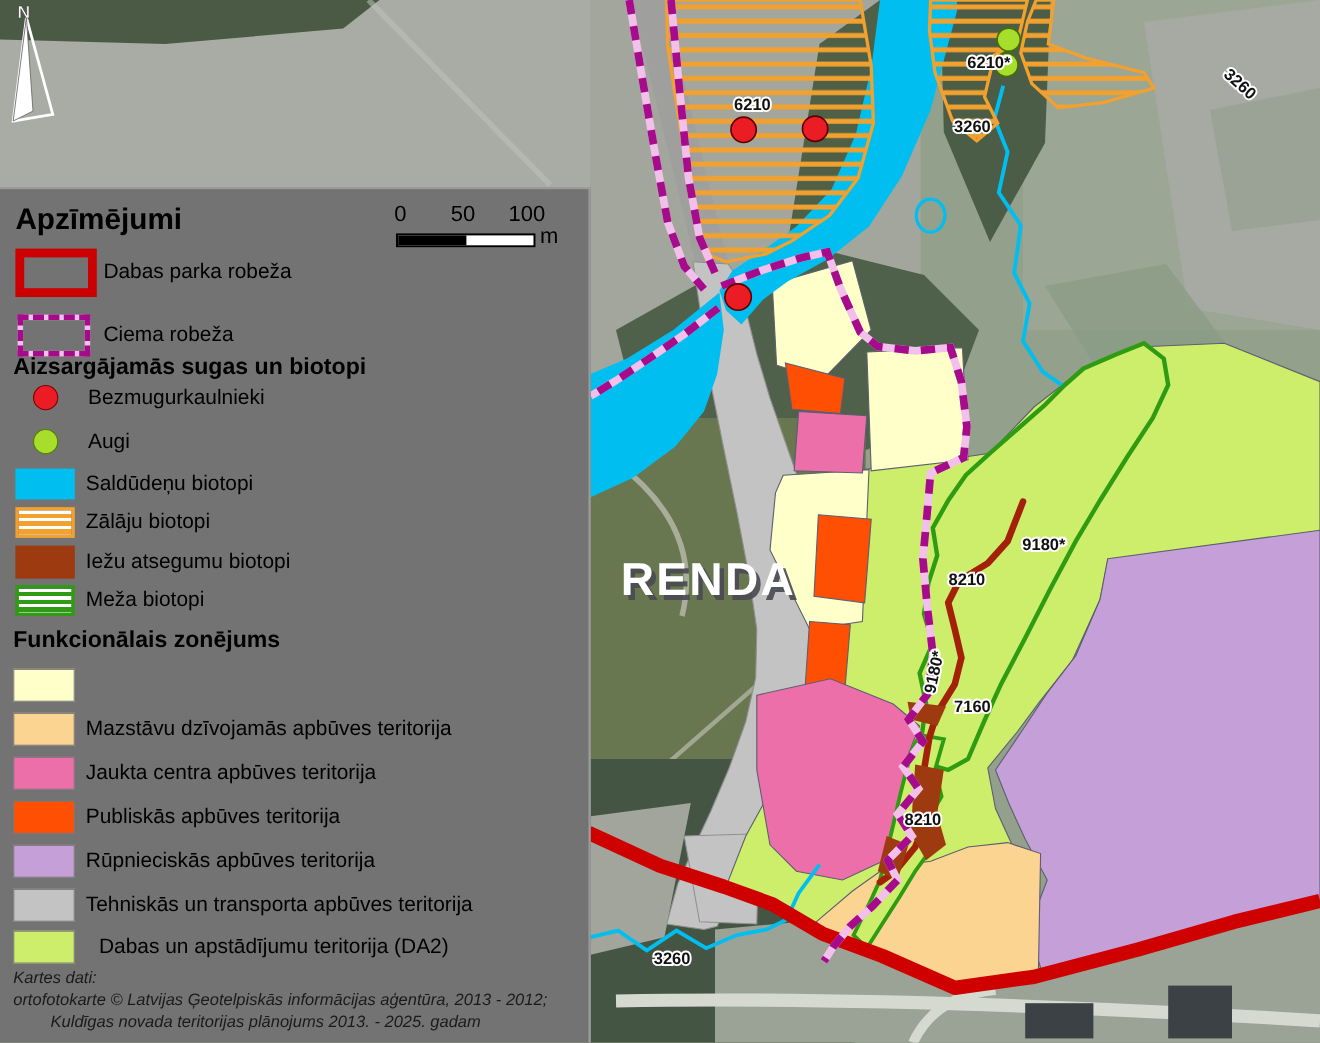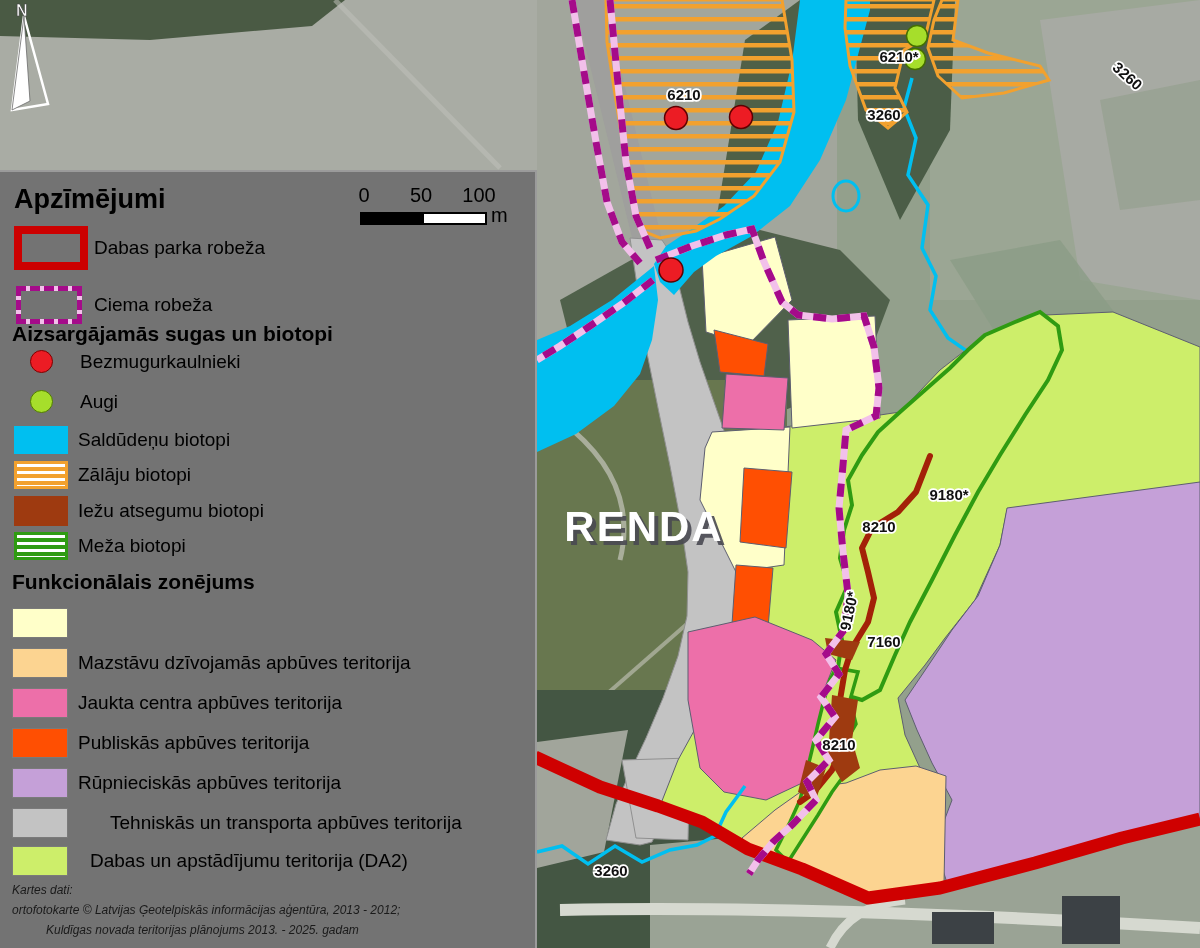--- a/index.html
+++ b/index.html
@@ -29,21 +29,21 @@
   .sw{left:14px;width:54px;height:28px;box-sizing:border-box;}
   .sw-cyan{top:254px;background:#00bff0;}
   .sw-zal{top:289px;border:3px solid #f2a12e;background:repeating-linear-gradient(180deg,#ffffff 0 3px,#f2a12e 3px 7px);}
   .sw-iezu{top:324px;height:30px;background:#9e3a10;}
   .sw-meza{top:360px;border:3px solid #2f9b12;background:repeating-linear-gradient(180deg,#ffffff 0 3px,#2f9b12 3px 7px);}
   .zsw{left:12px;width:56px;height:30px;border:1px solid #7a7a7a;box-sizing:border-box;}
   .z0{top:436px;background:#ffffc9;} .z1{top:476px;background:#fcd491;}
   .z2{top:516px;background:#ed6fa9;} .z3{top:556px;background:#ff4f02;}
   .z4{top:596px;background:#c5a0d8;} .z5{top:636px;background:#c3c3c3;}
   .z6{top:674px;background:#cdee6a;}
-  .credits{left:12px;top:708px;font-size:12px;font-style:italic;color:#1a1a1a;line-height:20px;white-space:nowrap;}
+  .credits{left:12px;top:708px;font-size:15px;font-style:italic;color:#1a1a1a;line-height:20px;white-space:nowrap;}
 </style>
 </head>
 <body>
 
 <div id="stage">
 
 <svg id="mapsvg" width="1200" height="948" viewBox="0 0 1200 948" xmlns="http://www.w3.org/2000/svg">
   <defs>
     <pattern id="hOr" width="13" height="13" patternUnits="userSpaceOnUse">
       <rect y="4" width="13" height="4.5" fill="#f2a12e"></rect>
@@ -212,21 +212,21 @@
   <div class="zsw z0"></div>
   <div class="zsw z1"></div>
   <div class="lbl" style="left:78px;top:476px;line-height:30px;">Mazstāvu dzīvojamās apbūves teritorija</div>
   <div class="zsw z2"></div>
   <div class="lbl" style="left:78px;top:516px;line-height:30px;">Jaukta centra apbūves teritorija</div>
   <div class="zsw z3"></div>
   <div class="lbl" style="left:78px;top:556px;line-height:30px;">Publiskās apbūves teritorija</div>
   <div class="zsw z4"></div>
   <div class="lbl" style="left:78px;top:596px;line-height:30px;">Rūpnieciskās apbūves teritorija</div>
   <div class="zsw z5"></div>
-  <div class="lbl" style="left:78px;top:636px;line-height:30px;margin-left:32px;">Tehniskās un transporta apbūves teritorija</div>
+  <div class="lbl" style="left:78px;top:636px;line-height:30px;">Tehniskās un transporta apbūves teritorija</div>
   <div class="zsw z6"></div>
   <div class="lbl" style="left:62px;top:674px;line-height:30px;margin-left:28px;">Dabas un apstādījumu teritorija (DA2)</div>
 
   <div class="credits">
     <div style="position:static;">Kartes dati:</div>
     <div style="position:static;">ortofotokarte © Latvijas Ģeotelpiskās informācijas aģentūra, 2013 - 2012;</div>
     <div style="position:static;margin-left:34px;">Kuldīgas novada teritorijas plānojums 2013. - 2025. gadam</div>
   </div>
 </div>
 

